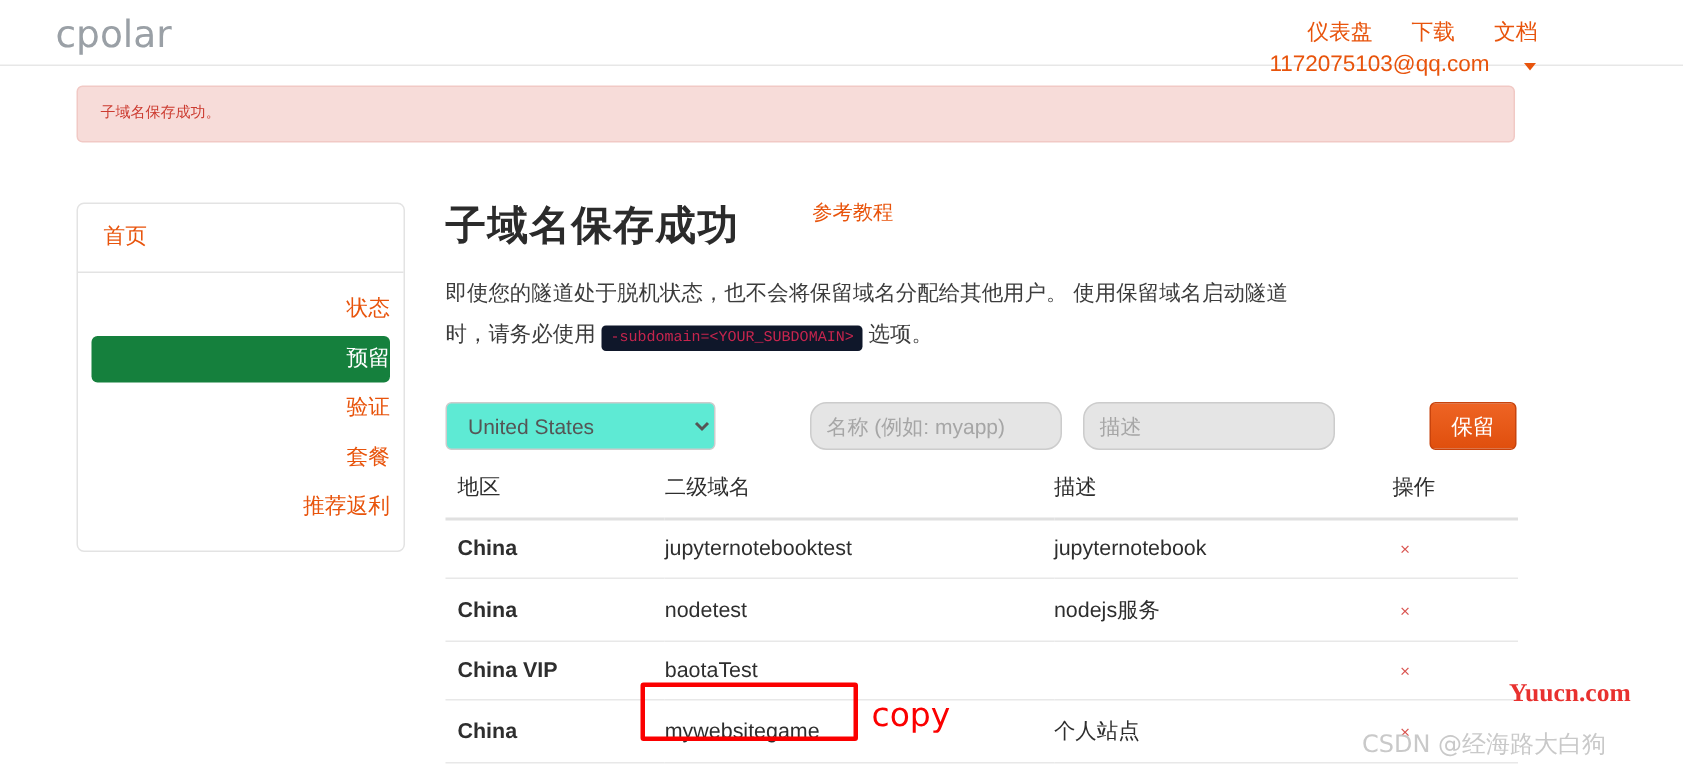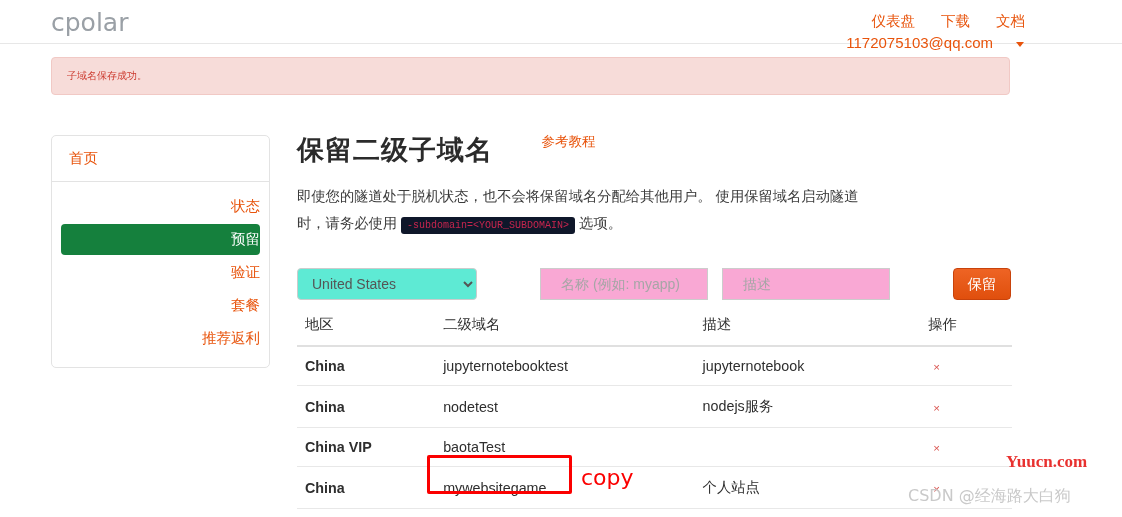--- a/index.html
+++ b/index.html
@@ -20,21 +20,21 @@
   .navbar {
     position: absolute;
     left: 0; top: 0;
     width: 1122px;
     height: 44px;
     border-bottom: 1px solid #e7e7e7;
     box-sizing: border-box;
   }
   .brand {
     position: absolute;
-    left: 51px; top: 8px;
+    left: 37px; top: 8px;
     font-size: 25px;
     font-weight: 400;
     color: #9aa0a6;
     letter-spacing: 0px;
     font-family: "DejaVu Sans", sans-serif;
   }
   .nav-links {
     position: absolute;
     right: 97px; top: 12px;
     display: flex;
@@ -185,26 +185,26 @@
     font-family: "Liberation Sans", sans-serif;
     padding: 0 25px 0 10px;
     line-height: 30px;
     cursor: pointer;
   }
   .inp {
     position: absolute;
     height: 32px;
     box-sizing: border-box;
     border: 1px solid #cccccc;
-    border-radius: 0;
-    background: #f9a8d4;
+    border-radius: 11px;
+    background: #e5e5e5;
     font-size: 14px;
     color: #555555;
     font-family: "Liberation Sans", sans-serif;
-    padding: 0 20px;
+    padding: 0 10px;
     outline: none;
   }
   .inp::placeholder { color: #a6a6a6; }
   .inp-name { left: 243px; top: 0; width: 168px; }
   .inp-desc { left: 425px; top: 0; width: 168px; }
   .btn-save {
     position: absolute;
     left: 656px; top: 0;
     width: 58px;
     height: 32px;
@@ -316,21 +316,21 @@
     <div class="sidebar-item">状态</div>
     <div class="sidebar-item active">预留</div>
     <div class="sidebar-item">验证</div>
     <div class="sidebar-item">套餐</div>
     <div class="sidebar-item">推荐返利</div>
   </div>
 </div>
 
 <div class="content">
 
-  <h1 class="page-title">保留二级子域名</h1>
+  <h1 class="page-title">子域名保存成功</h1>
   <a class="tutorial-link">参考教程</a>
 
   <p class="desc">
     <span>即使您的隧道处于脱机状态，也不会将保留域名分配给其他用户。 使用保留域名启动隧道时，请务必使用</span>
     <code class="snippet">-subdomain=&lt;YOUR_SUBDOMAIN&gt;</code>
     <span>选项。</span>
   </p>
 
   
   <div class="form-row">

